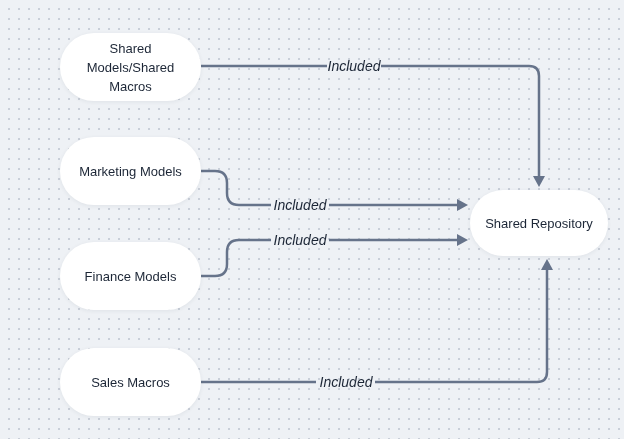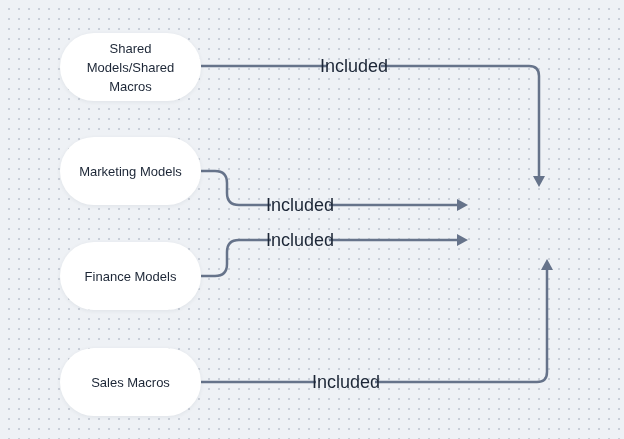--- a/index.html
+++ b/index.html
@@ -57,24 +57,25 @@
     white-space: nowrap;
   }
   .node-1 { left: 60px;  top: 33px;  width: 141px; height: 68px; }
   .node-2 { left: 60px;  top: 137px; width: 141px; height: 68px; }
   .node-3 { left: 60px;  top: 242px; width: 141px; height: 68px; }
   .node-4 { left: 60px;  top: 348px; width: 141px; height: 68px; }
   .node-5 { left: 470px; top: 190px; width: 138px; height: 66px; }
   .edge-label {
     position: absolute;
     transform: translate(-50%, -50%);
-    font-size: 18px;
+    font-size: 14px;
     font-weight: 500;
     color: #1c2636;
     white-space: nowrap;
+    font-style: italic;
   }
   .edge-label-1 { left: 354px; top: 66px; }
   .edge-label-2 { left: 300px; top: 205px; }
   .edge-label-3 { left: 300px; top: 240px; }
   .edge-label-4 { left: 346px; top: 382px; }
 </style>
 </head>
 <body>
 
 <div class="canvas">
@@ -115,19 +116,22 @@
   </div>
 
   <div class="node node-3 one-line">
     <span class="node-label">Finance Models</span>
   </div>
 
   <div class="node node-4 one-line">
     <span class="node-label">Sales Macros</span>
   </div>
 
+  <div class="node node-5 one-line">
+    <span class="node-label">Shared Repository</span>
+  </div>
 
   <span class="edge-label edge-label-1">Included</span>
   <span class="edge-label edge-label-2">Included</span>
   <span class="edge-label edge-label-3">Included</span>
   <span class="edge-label edge-label-4">Included</span>
 
 </div>
 
 </body></html>

